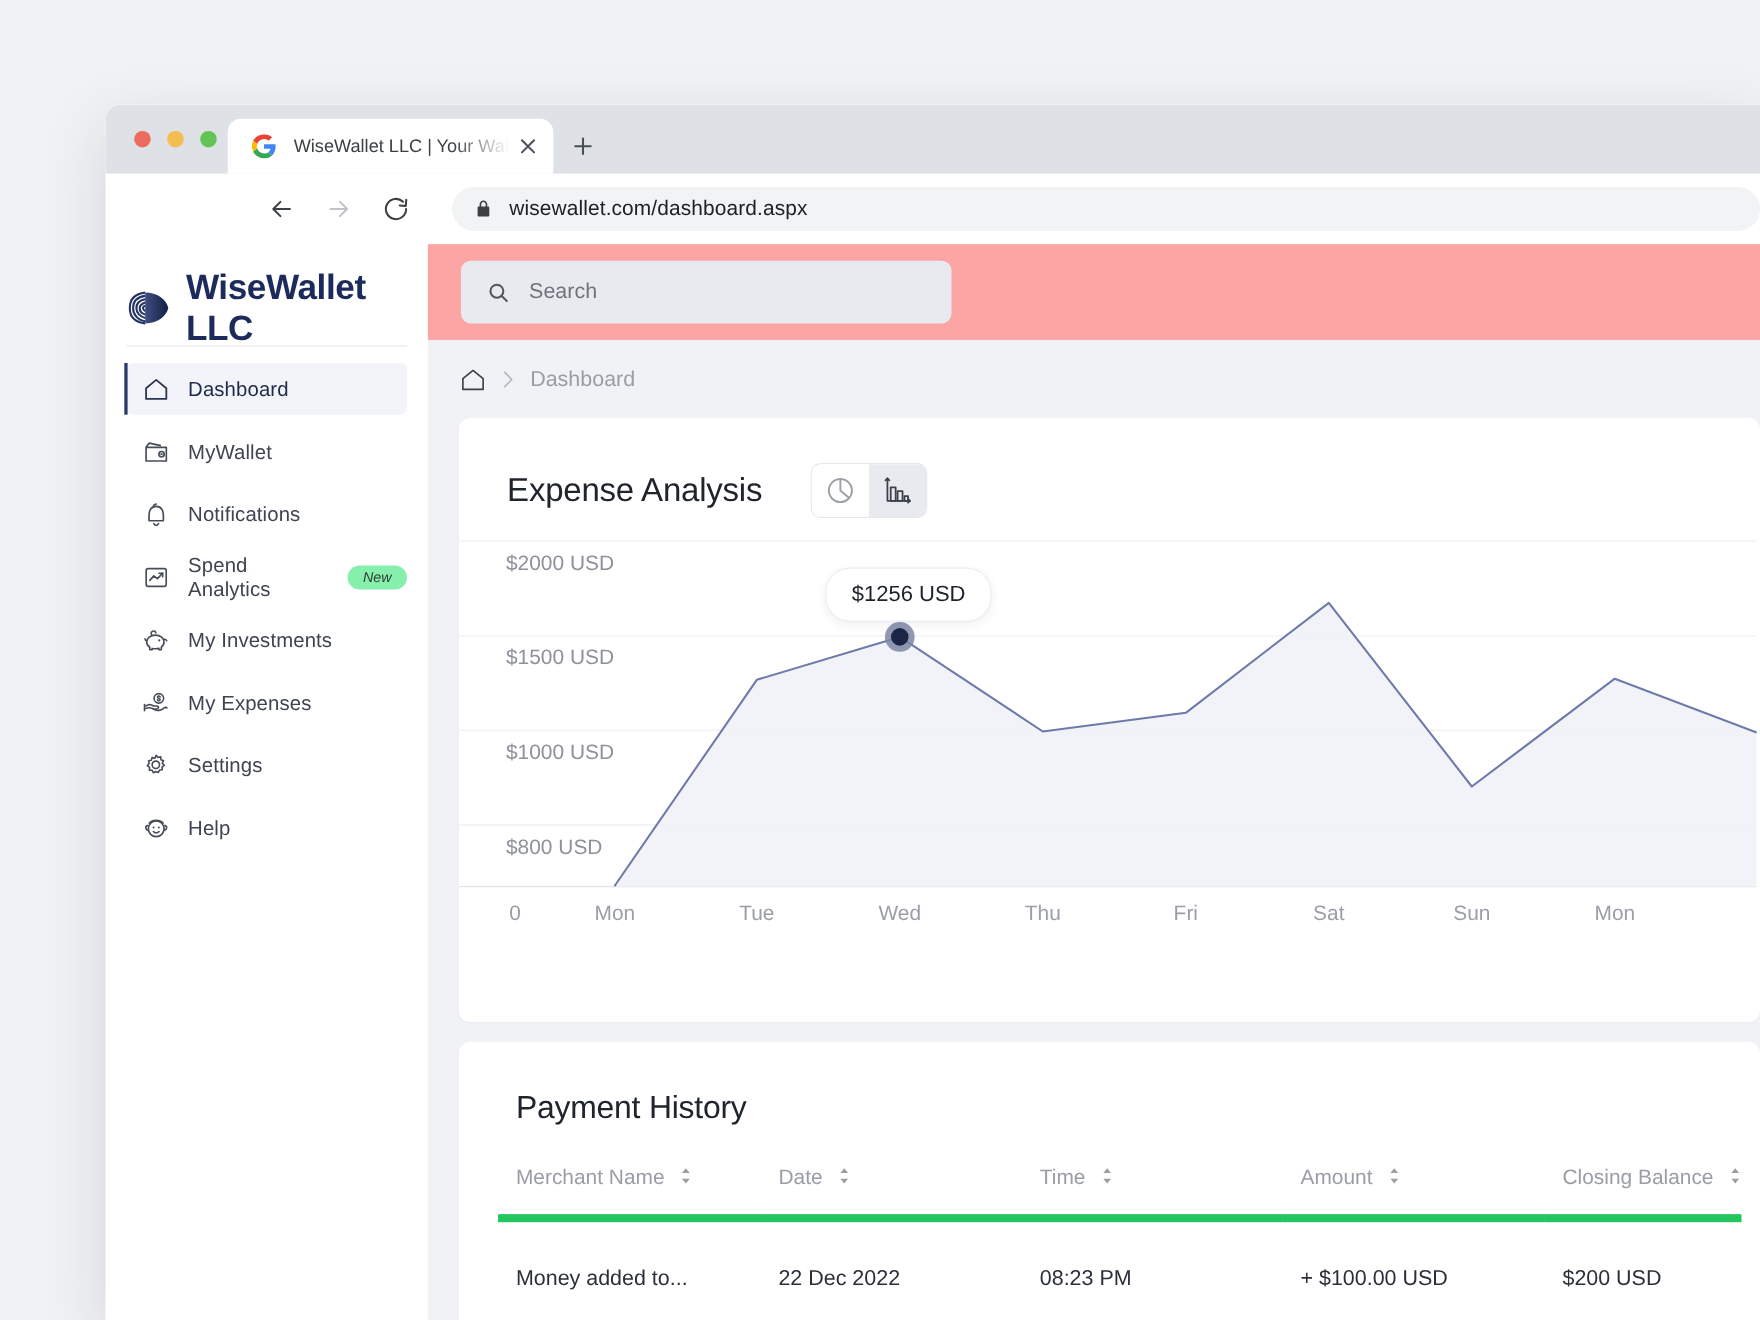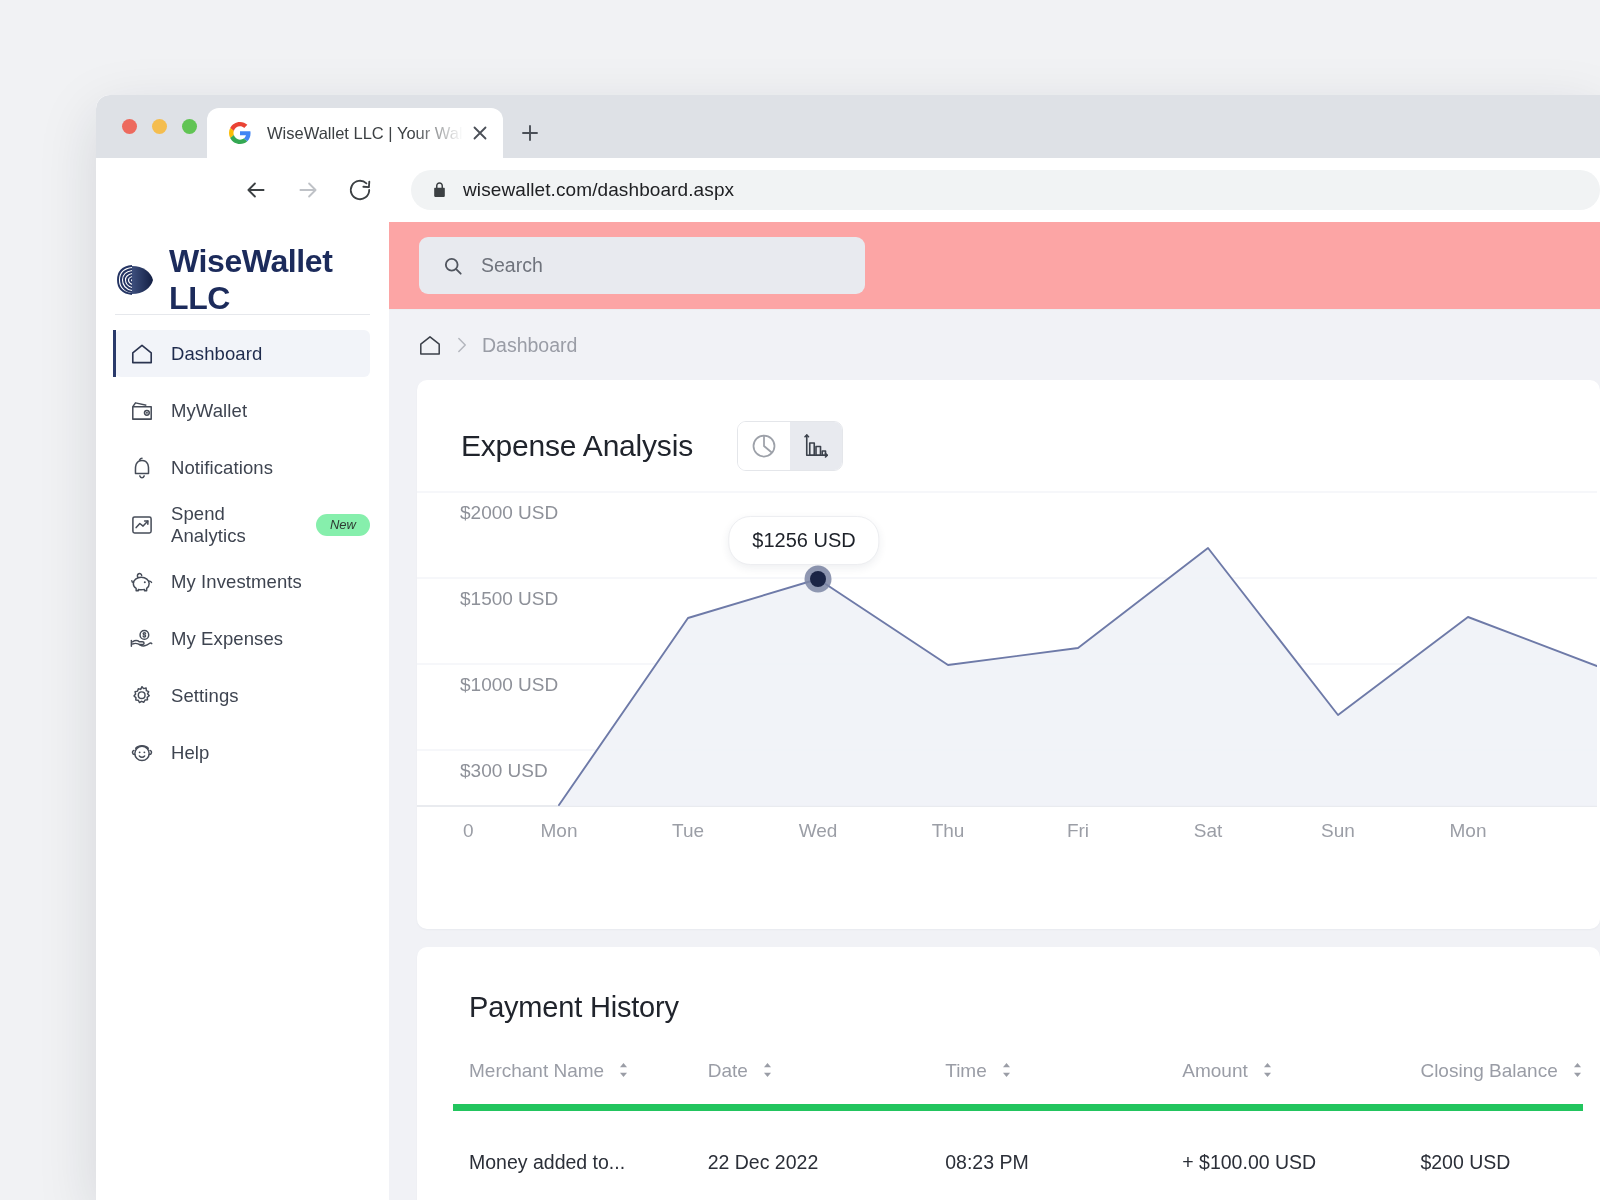--- a/index.html
+++ b/index.html
@@ -545,33 +545,33 @@
 
             <g>
               <circle cx="401" cy="103" r="13.5" fill="#7d86a5" opacity="0.85"></circle>
               <circle cx="401" cy="103" r="8" fill="#1b2546"></circle>
             </g>
           </svg>
 
           <span class="ylabel" style="top:26px">$2000 USD</span>
           <span class="ylabel" style="top:112px">$1500 USD</span>
           <span class="ylabel" style="top:198px">$1000 USD</span>
-          <span class="ylabel" style="top:284px">$300 USD</span>
+          <span class="ylabel" style="top:284px">$800 USD</span>
 
           <span id="x-zero">0</span>
           <span class="xlabel" style="left:142px">Mon</span>
           <span class="xlabel" style="left:271px">Tue</span>
           <span class="xlabel" style="left:401px">Wed</span>
           <span class="xlabel" style="left:531px">Thu</span>
           <span class="xlabel" style="left:661px">Fri</span>
           <span class="xlabel" style="left:791px">Sat</span>
           <span class="xlabel" style="left:921px">Sun</span>
           <span class="xlabel" style="left:1051px">Mon</span>
 
-          <div id="tooltip" style="left:387px; top:40px">$1256 USD</div>
+          <div id="tooltip" style="left:409px; top:40px">$1256 USD</div>
         </div>
       </section>
 
       <section class="card" id="history-card">
         <div id="history-title">Payment History</div>
 
         <table id="history-table">
           <thead>
             <tr>
               <th class="col-merchant">

